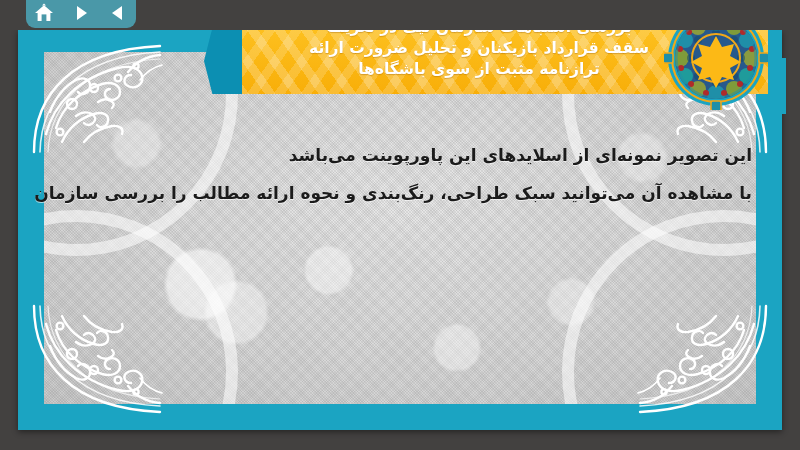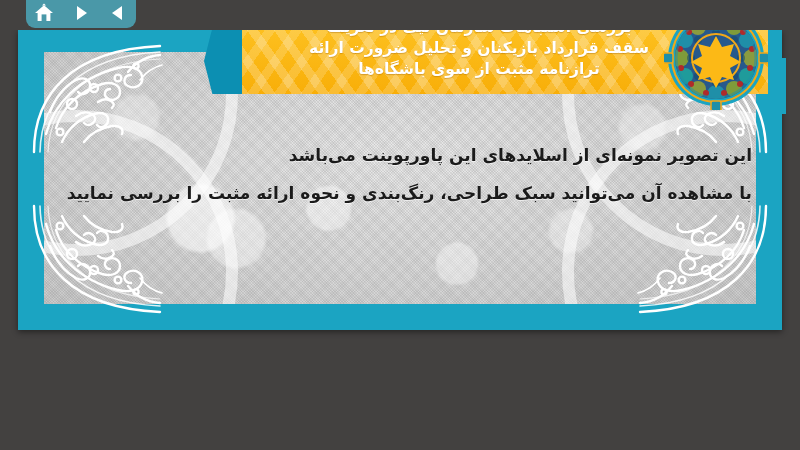--- a/index.html
+++ b/index.html
@@ -57,21 +57,21 @@
     cursor: pointer;
   }
   .nav-btn svg { display: block; }
 
   
   #slide {
     position: absolute;
     left: 18px;
     top: 30px;
     width: 764px;
-    height: 300px;
+    height: 400px;
     background: #eab308;
     box-shadow: 0 2px 6px rgba(0,0,0,.45);
     overflow: hidden;
     z-index: 10;
   }
   
   #frame-ring {
     position: absolute;
     inset: 0;
     background: #1ba4c2;
@@ -326,21 +326,21 @@
         <circle cx="28" cy="90" r="3.4"></circle>
         <circle cx="86" cy="36" r="3.4"></circle>
         <circle cx="104" cy="24" r="2.6"></circle>
         <path d="M44 74 q8 -6 16 -2 q6 4 1 9 q-5 4 -9 0"></path>
         <path d="M66 60 q7 -5 13 -1 q5 3 1 7"></path>
       </g>
     </svg>
 
     <div id="body-copy">
       <div class="body-line">این تصویر نمونه‌ای از اسلایدهای این پاورپوینت می‌باشد</div>
-      <div class="body-line">با مشاهده آن می‌توانید سبک طراحی، رنگ‌بندی و نحوه ارائه مثبت را بررسی نمایید</div>
+      <div class="body-line">با مشاهده آن می‌توانید سبک طراحی، رنگ‌بندی و نحوه ارائه مطالب را بررسی سازمان</div>
     </div>
 
   </div>
 
   <div id="right-band"></div>
 
   <div id="title-tab"></div>
   <div id="title-banner">
     <div id="title-text">بررسی اشتباهات سازمان لیگ در تعریف
 سقف قرارداد بازیکنان و تحلیل ضرورت ارائه

